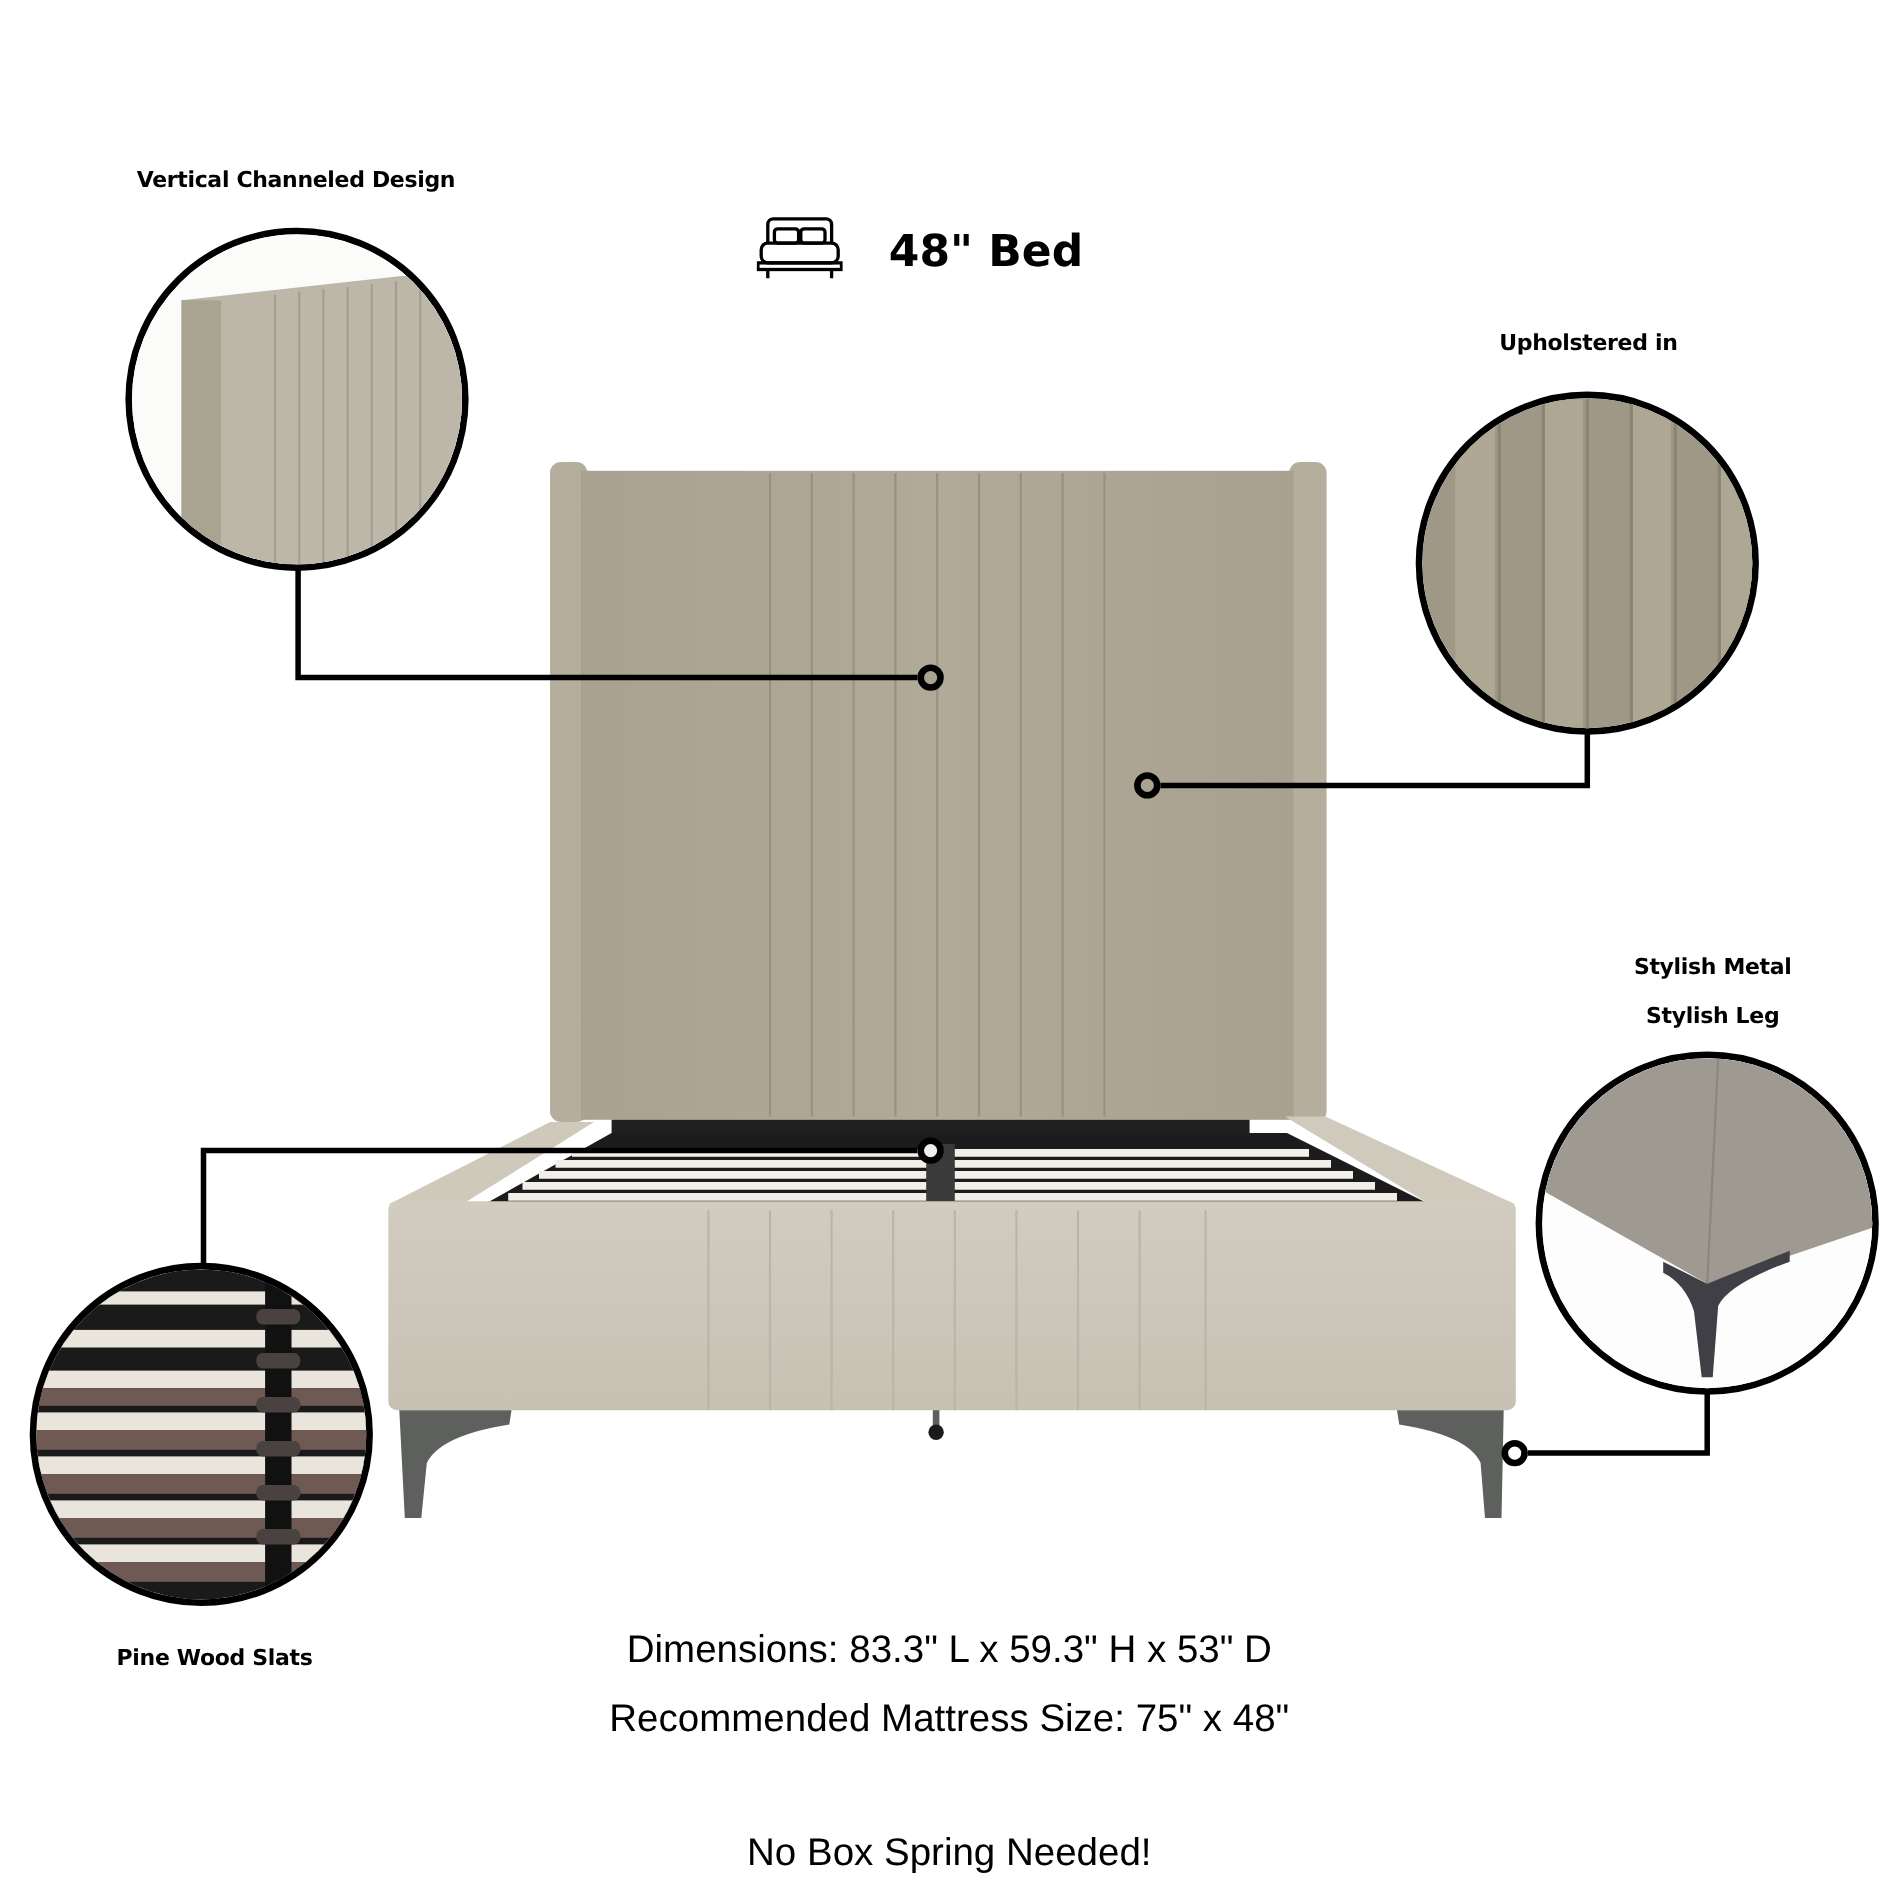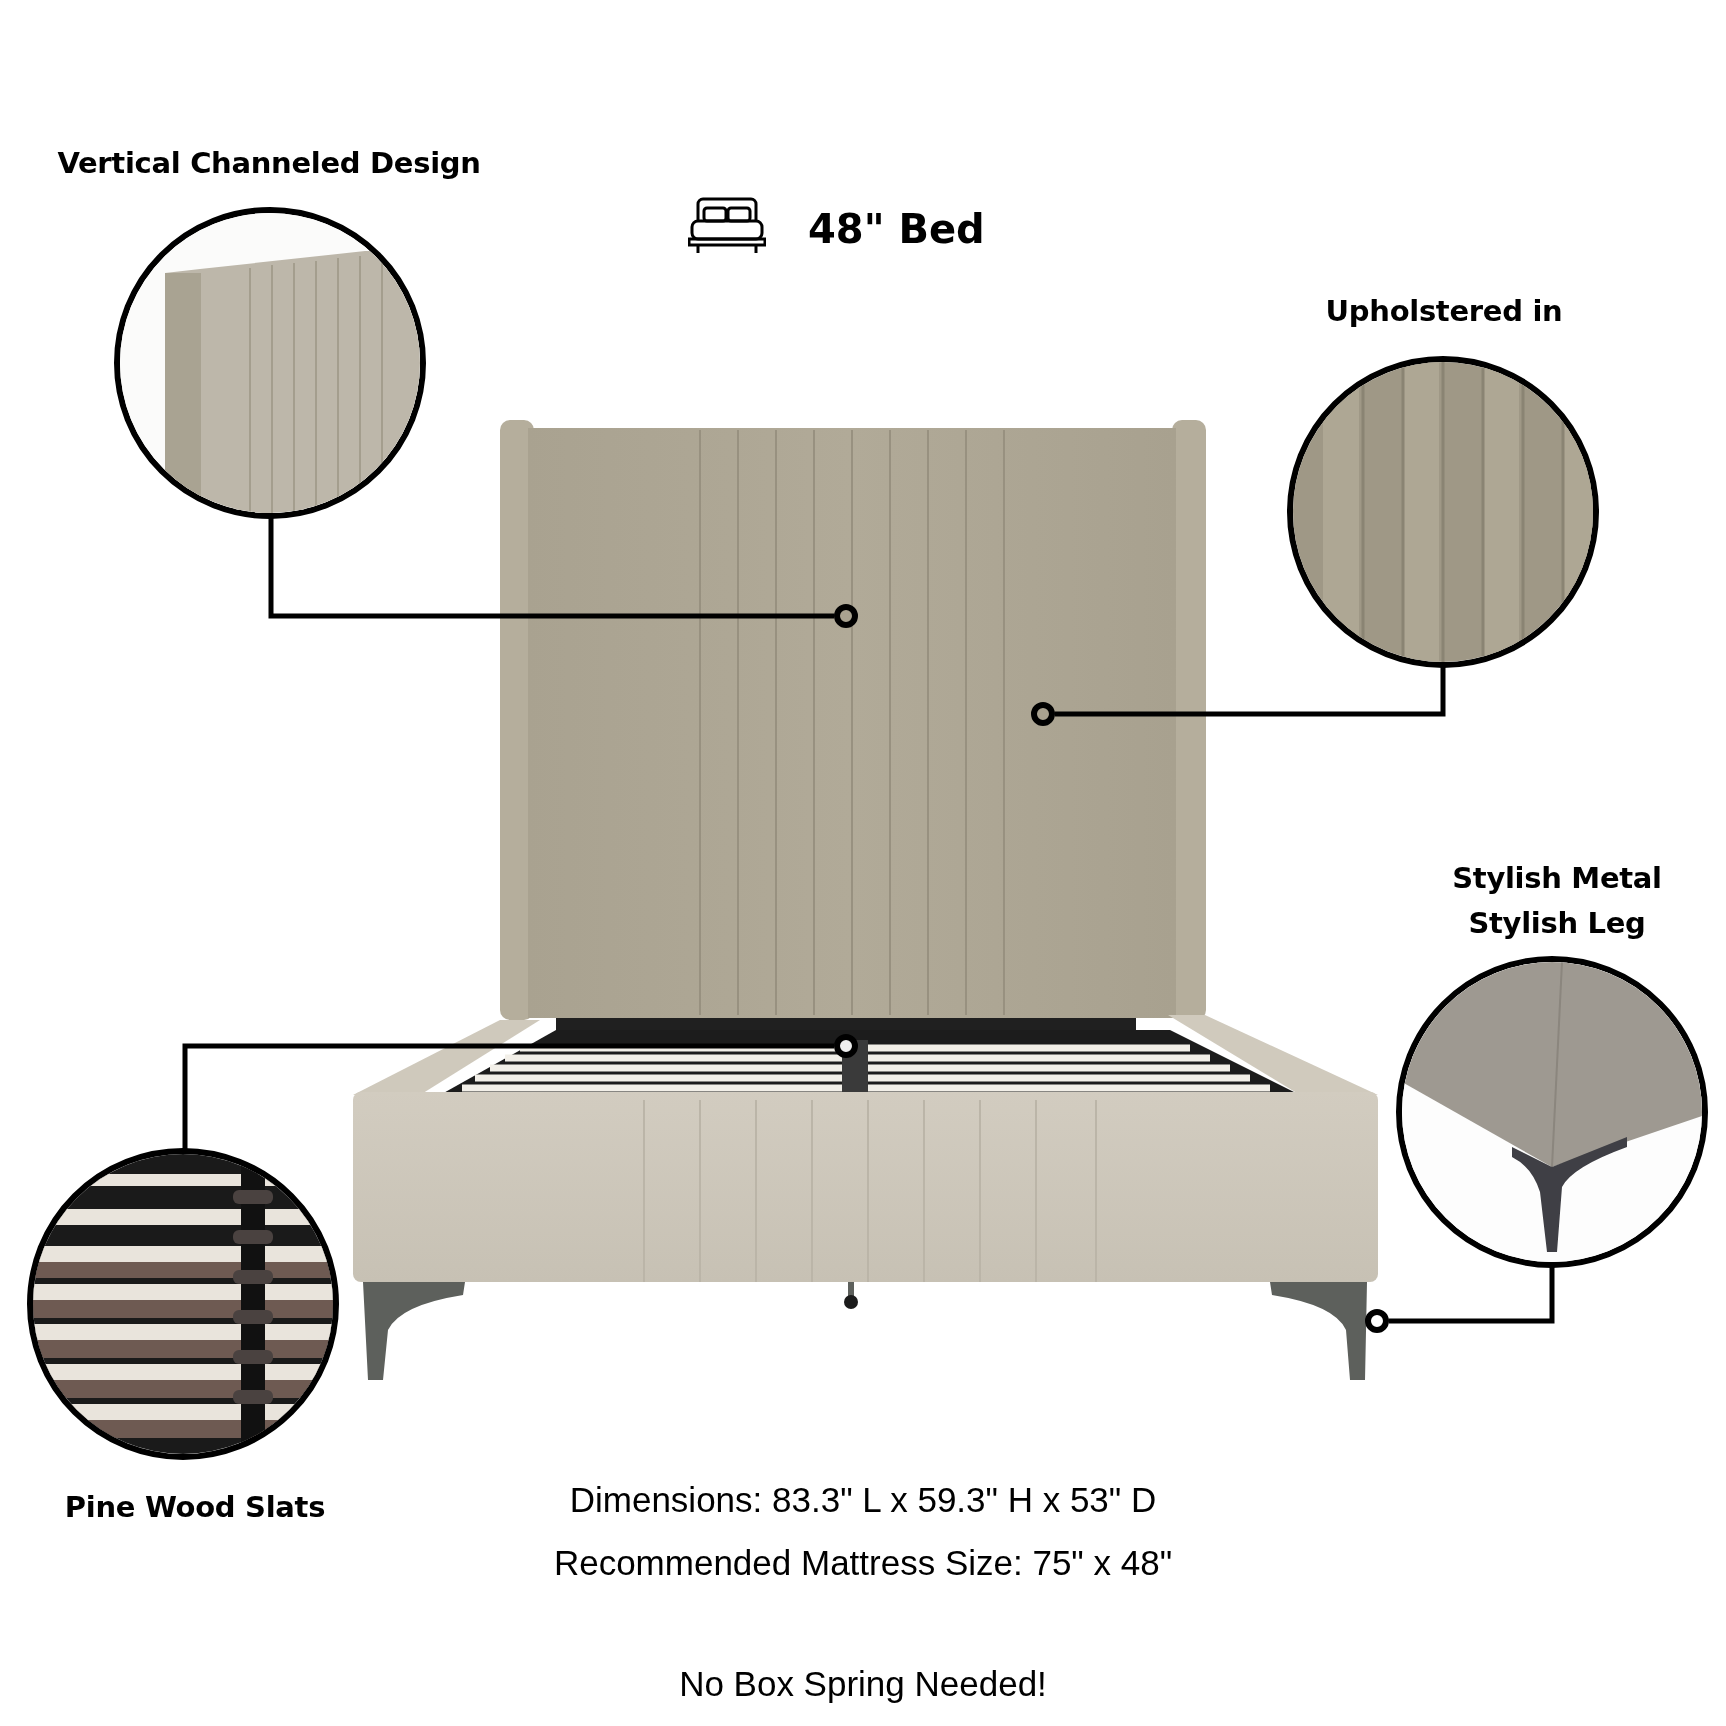--- a/index.html
+++ b/index.html
@@ -1,18 +1,18 @@
 <!DOCTYPE html>
 <html><head>
 <meta charset="utf-8">
 <style>
   html,body{margin:0;padding:0;background:#ffffff;}
   body{width:1726px;height:1726px;position:relative;overflow:hidden;font-family:"DejaVu Sans","Liberation Sans",sans-serif;color:#000;}
   .abs{position:absolute;}
-  .label{position:absolute;font-weight:bold;font-size:29px;line-height:45px;text-align:center;white-space:nowrap;transform:translateX(-50%);letter-spacing:-0.3px;}
+  .label{position:absolute;font-weight:bold;font-size:20px;line-height:45px;text-align:center;white-space:nowrap;transform:translateX(-50%);letter-spacing:-0.3px;}
   .title{position:absolute;font-weight:bold;font-size:40px;line-height:48px;white-space:nowrap;}
   .spec{position:absolute;left:0;width:1726px;text-align:center;font-family:"Liberation Sans",sans-serif;font-size:35px;line-height:40px;white-space:nowrap;}
   .circle{position:absolute;border-radius:50%;border:6px solid #000;overflow:hidden;box-sizing:border-box;background:#fff;}
   svg{position:absolute;left:0;top:0;}
 </style>
 </head>
 <body>
 
 <svg width="1726" height="1726" viewBox="0 0 1726 1726">
   <defs>

